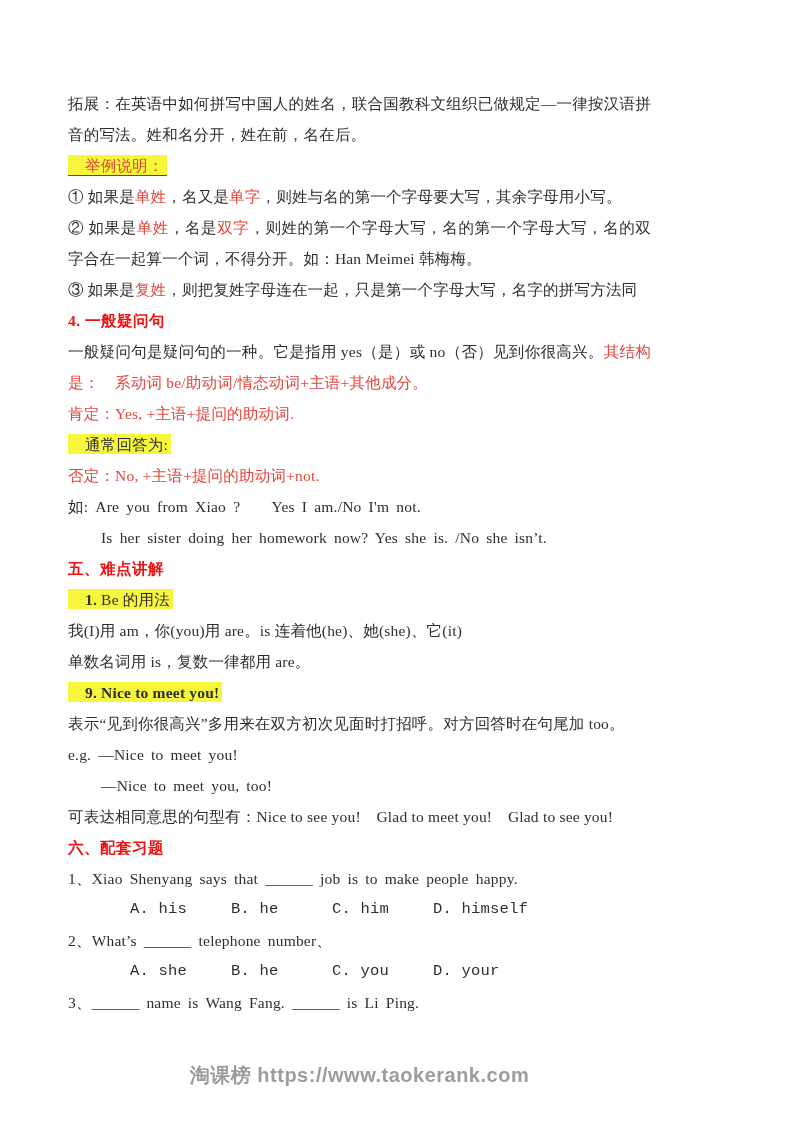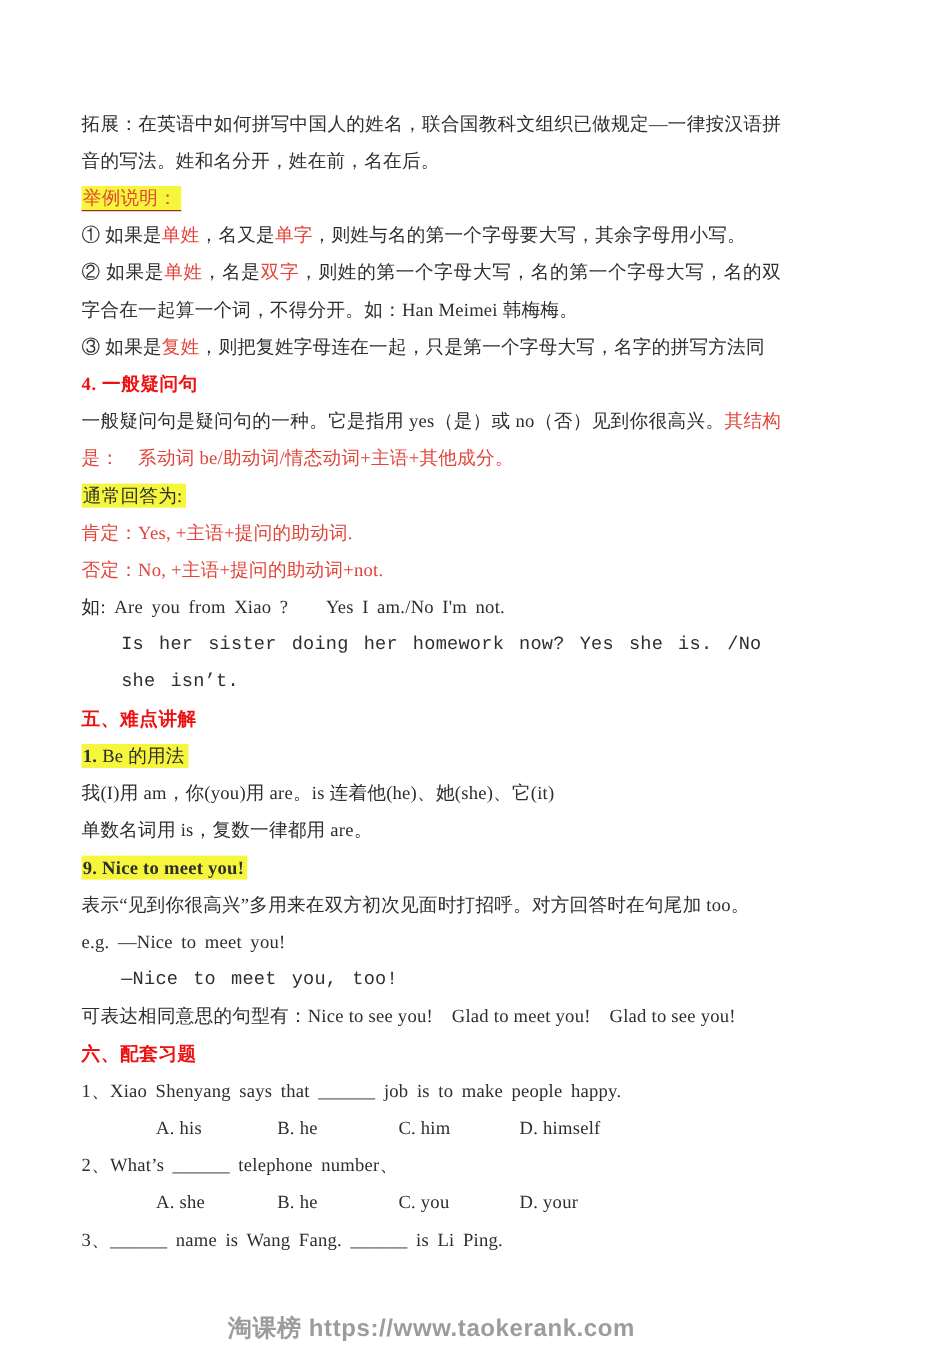--- a/index.html
+++ b/index.html
@@ -7,25 +7,25 @@
     width:793px;height:1122px;background:#ffffff;
     font-family:"Liberation Serif","DejaVu Serif",serif;
     color:var(--text,#2e2e2e);
     overflow:hidden;
   }
   .page{box-sizing:border-box;width:715px;padding:88px 64px 0 68px;}
   .p{margin:0;font-size:15.5px;line-height:31px;text-align:justify;letter-spacing:0.2px;}
   .red{color:var(--inline-red,#e2443a);}
   .redbold{color:var(--heading-red,#ee1111);font-weight:bold;letter-spacing:0.5px;}
   .b{font-weight:bold;}
-  .hl{background:var(--highlight,#f6f63c);padding:2px 3px 1px 1px;margin-top:47px;}
+  .hl{background:var(--highlight,#f6f63c);padding:2px 3px 1px 17px;margin-top:47px;}
   .ul{border-bottom:1.5px solid #9c2b22;}
-  .indent{padding-left:33px;font-family:Liberation Mono, monospace;}
+  .indent{padding-left:33px;}
   .ws{word-spacing:3px;text-align:left;}
-  .opts{padding-left:62px;text-align:left;}
+  .opts{padding-left:62px;text-align:left;font-family:Liberation Mono, monospace;}
   .opt{display:inline-block;min-width:101px;}
   .footer{
     margin-top:44px;text-align:center;
     font-family:"Liberation Sans","DejaVu Sans",sans-serif;
     font-size:20px;color:var(--footer-gray,#9c9c9c);letter-spacing:0.5px;font-weight:bold;
   }
 </style>
 </head>
 <body>
 
@@ -38,23 +38,23 @@
   <p class="p"><span>① 如果是</span><span class="red">单姓</span><span>，名又是</span><span class="red">单字</span><span>，则姓与名的第一个字母要大写，其余字母用小写。</span></p>
 
   <p class="p"><span>② 如果是</span><span class="red">单姓</span><span>，名是</span><span class="red">双字</span><span>，则姓的第一个字母大写，名的第一个字母大写，名的双字合在一起算一个词，不得分开。如：Han Meimei 韩梅梅。</span></p>
 
   <p class="p"><span>③ 如果是</span><span class="red">复姓</span><span>，则把复姓字母连在一起，只是第一个字母大写，名字的拼写方法同</span></p>
 
   <p class="p redbold">4. 一般疑问句</p>
 
   <p class="p"><span>一般疑问句是疑问句的一种。它是指用 yes（是）或 no（否）见到你很高兴。</span><span class="red">其结构是：　系动词 be/助动词/情态动词+主语+其他成分。</span></p>
 
+  <p class="p red">肯定：Yes, +主语+提问的助动词.</p>
+
   <p class="p"><span class="hl">通常回答为:</span></p>
-
-  <p class="p red">肯定：Yes, +主语+提问的助动词.</p>
 
   <p class="p red">否定：No, +主语+提问的助动词+not.</p>
 
   <p class="p ws">如:  Are you from Xiao ?　　Yes I am./No I'm not.</p>
 
   <p class="p ws indent">Is her sister doing her homework now? Yes she is. /No she isn’t.</p>
 
   <p class="p redbold">五、难点讲解</p>
 
   <p class="p"><span class="hl"><span class="b">1. </span><span>Be 的用法</span></span></p>

